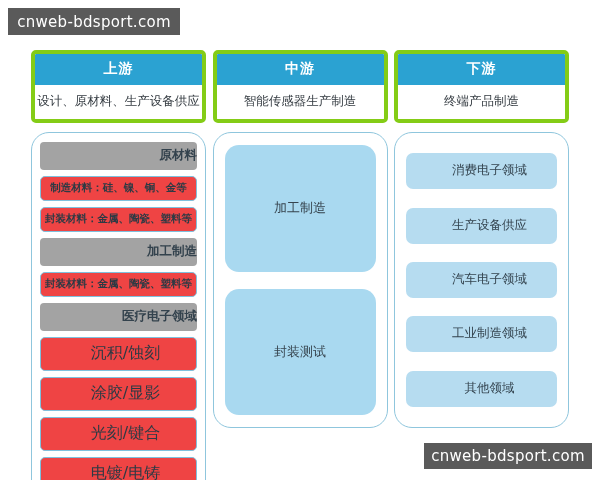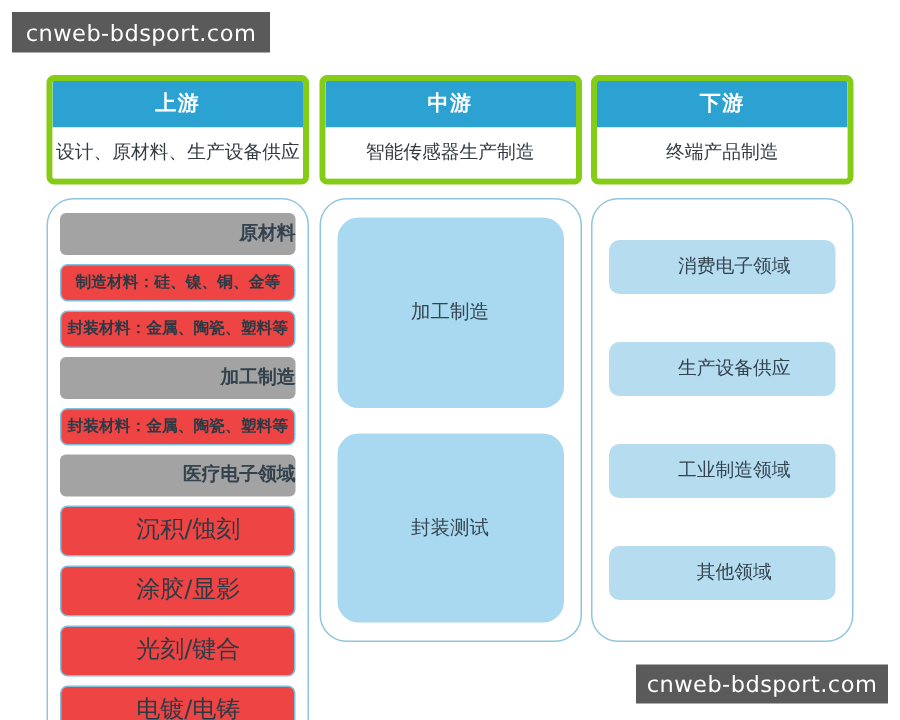--- a/index.html
+++ b/index.html
@@ -195,20 +195,21 @@
     <div class="column col-right">
 
       <div class="head-card">
         <div class="head-title">下游</div>
         <div class="head-sub">终端产品制造</div>
       </div>
 
       <div class="body-card">
         <div class="pill">消费电子领域</div>
         <div class="pill">生产设备供应</div>
+        <div class="pill">汽车电子领域</div>
         <div class="pill">工业制造领域</div>
         <div class="pill">其他领域</div>
       </div>
     </div>
 
   </div>
 
   <div class="watermark" id="wm-bot">cnweb-bdsport.com</div>
 
 </div>

